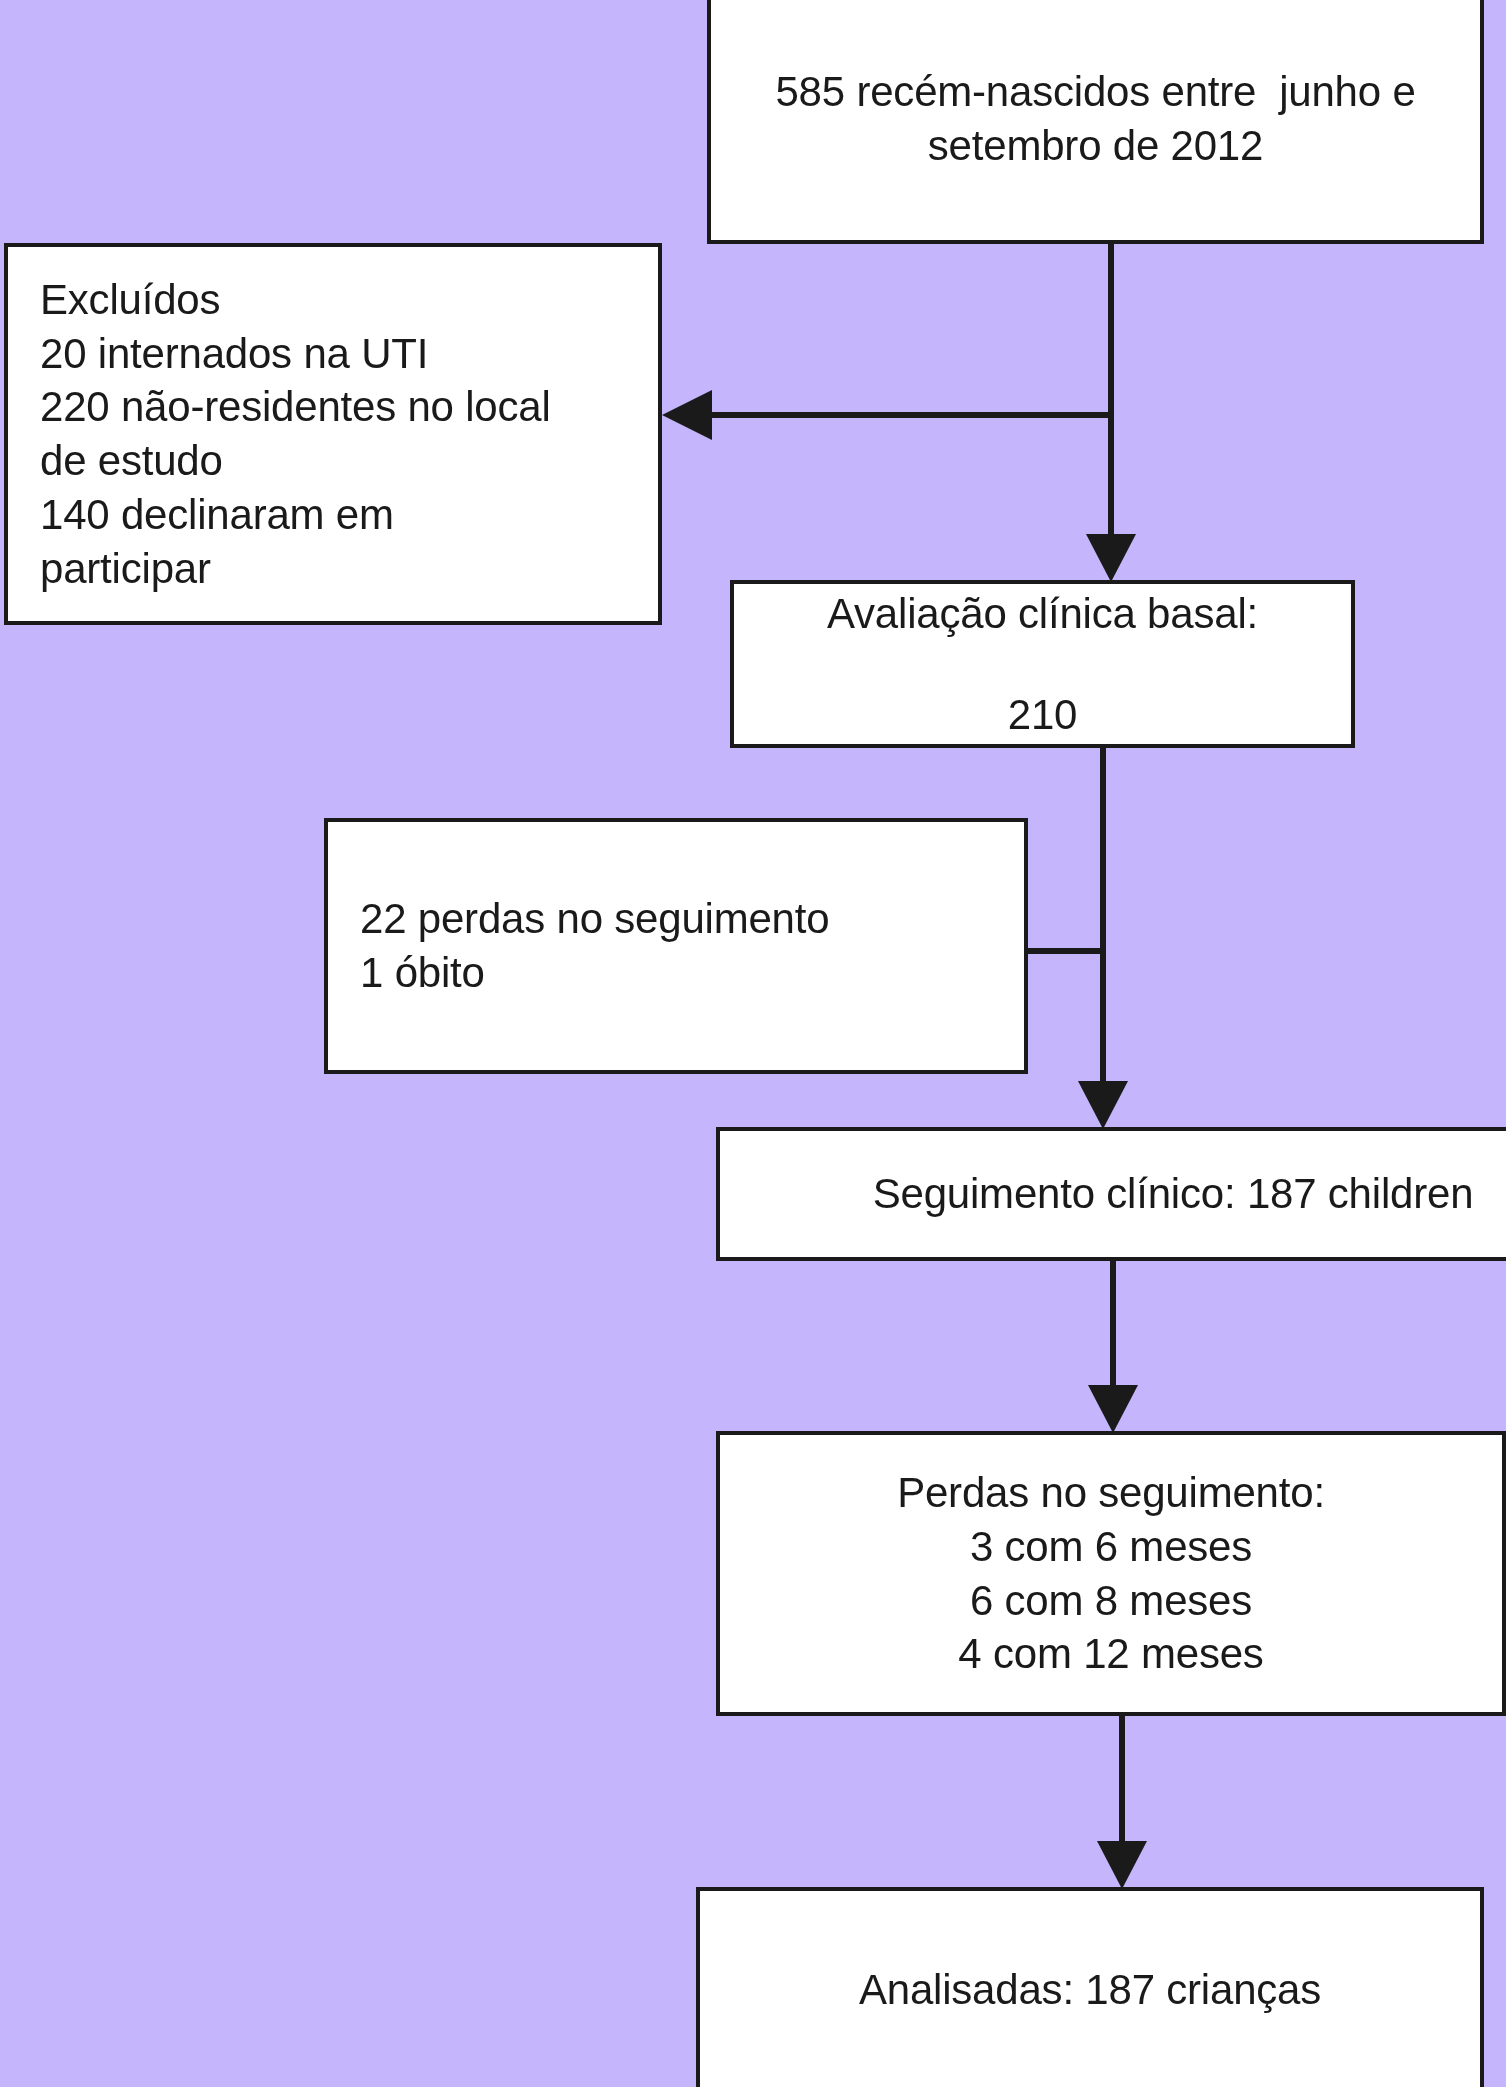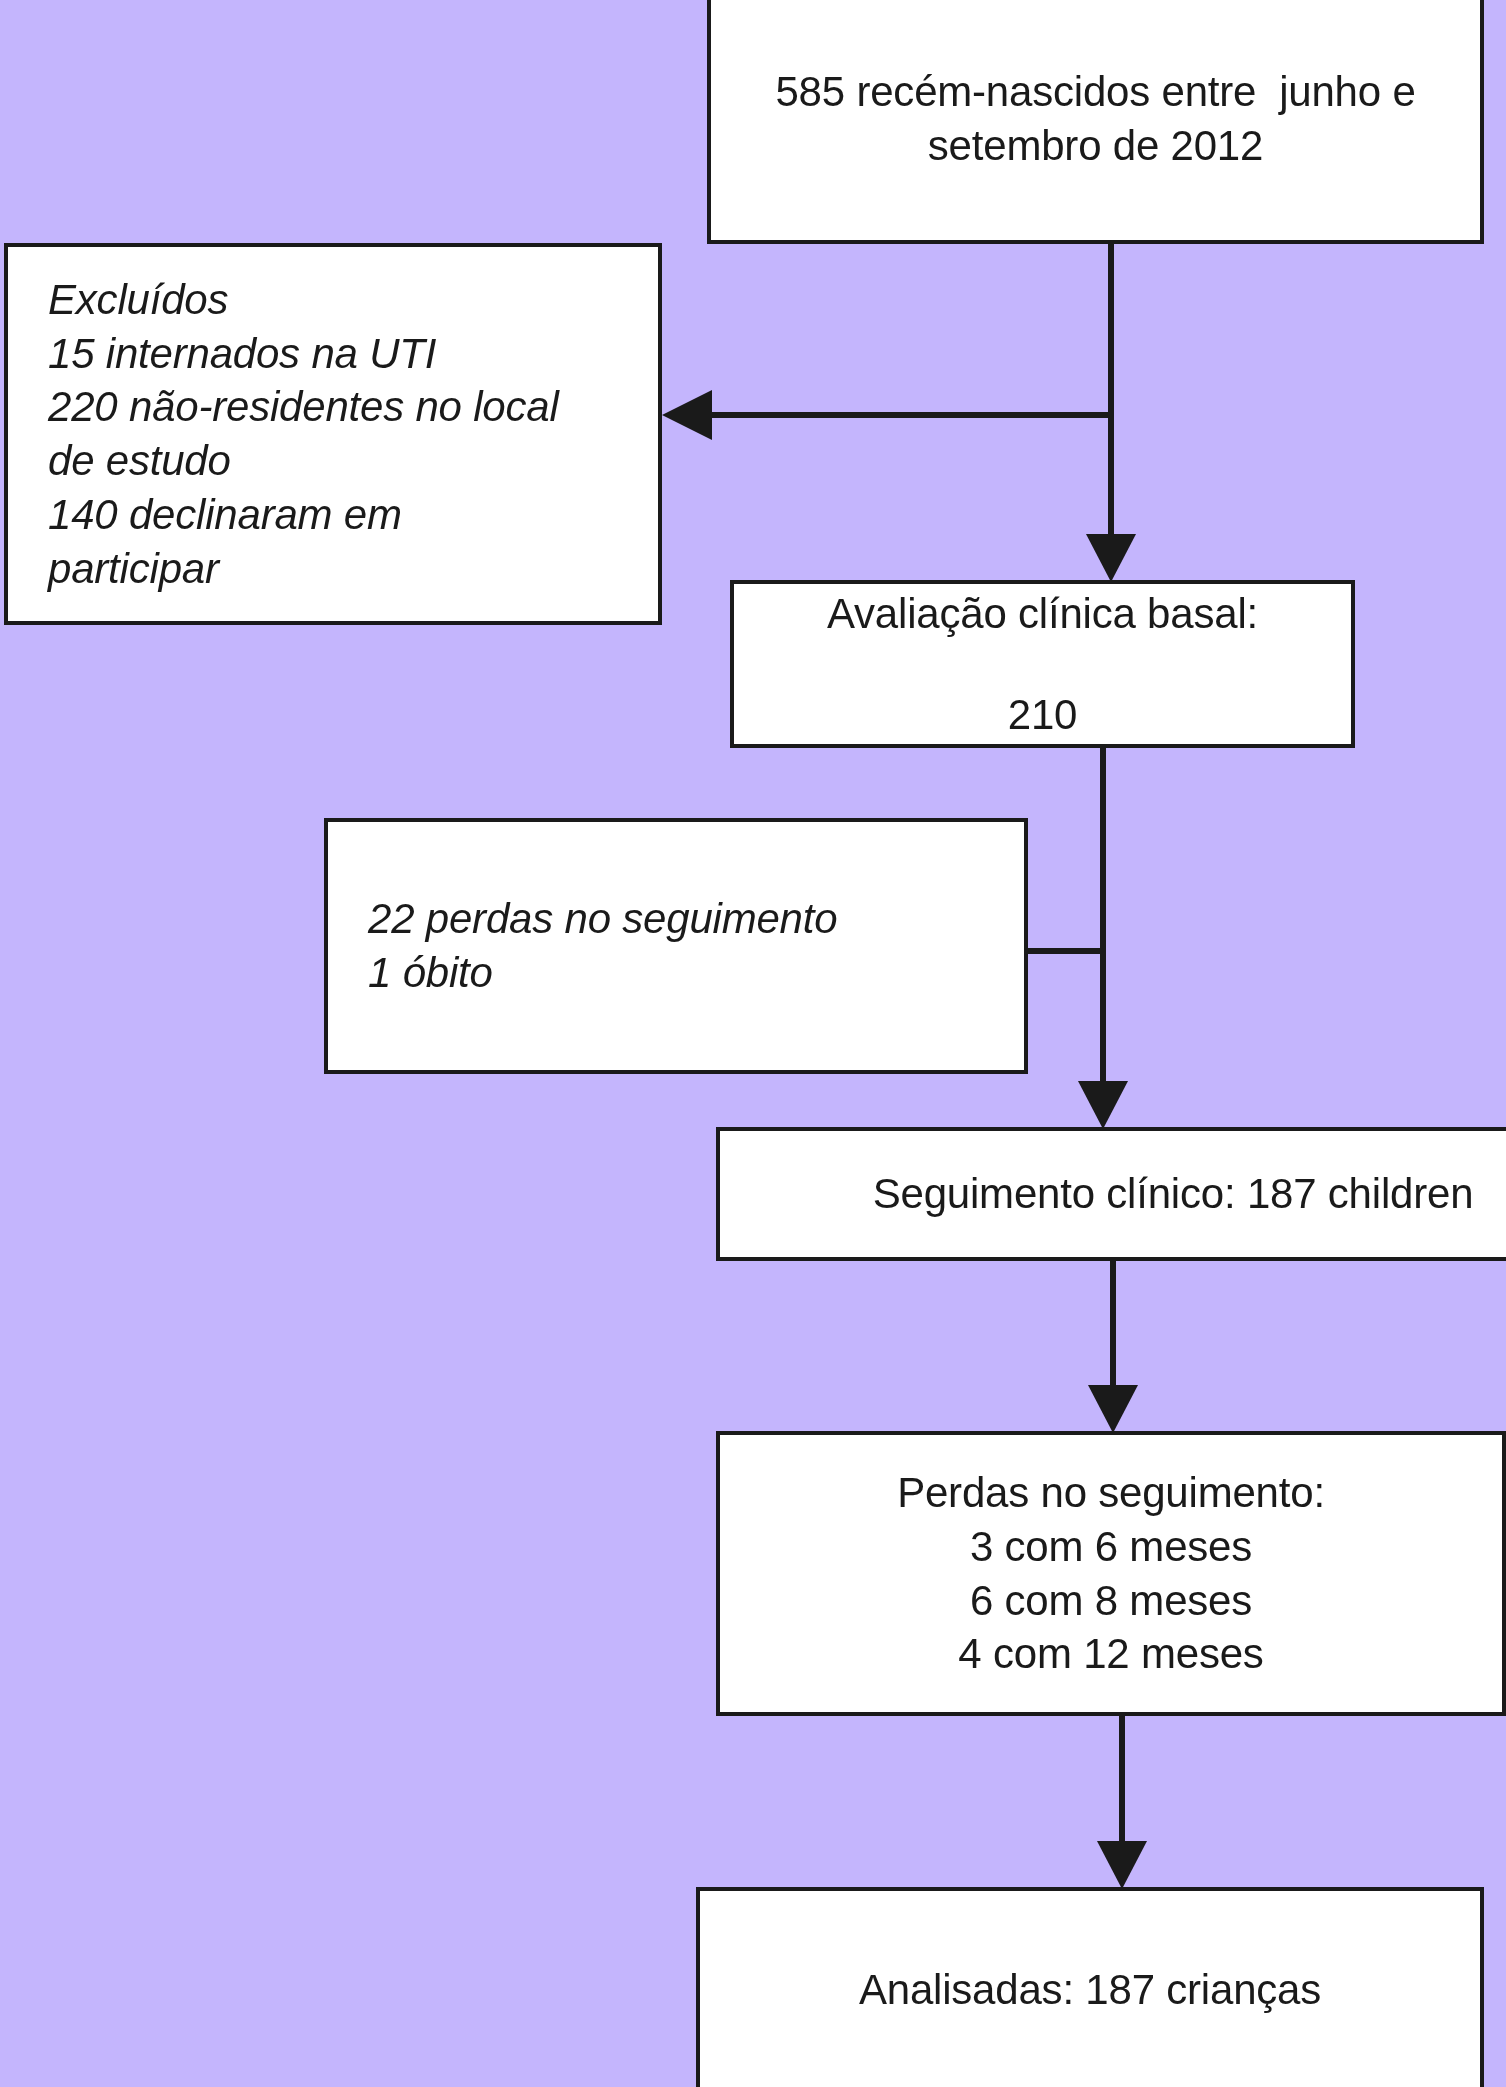--- a/index.html
+++ b/index.html
@@ -39,22 +39,21 @@
     line-height: 1.28;
     letter-spacing: -0.2px;
   }
   .node-box.center {
     align-items: center;
     text-align: center;
   }
   .node-box.left {
     align-items: flex-start;
     text-align: center;
-    padding-left: 40px;
-    font-style: italic;
+    padding-left: 32px;
   }
   .node-line {
     white-space: pre;
     display: block;
   }
   
   #node-births        { left: 707px;  top: -6px;   width: 777px;  height: 250px; }
   #node-excluded      { left: 4px;    top: 243px;  width: 658px;  height: 382px; }
   #node-baseline      { left: 730px;  top: 580px;  width: 625px;  height: 168px; gap: 47px; }
   #node-losses-early  { left: 324px;  top: 818px;  width: 704px;  height: 256px; }
@@ -98,21 +97,21 @@
     </g>
   </svg>
 
   <div class="node-box center" id="node-births">
     <span class="node-line">585 recém-nascidos entre  junho e</span>
     <span class="node-line">setembro de 2012</span>
   </div>
 
   <div class="node-box left" id="node-excluded">
     <span class="node-line">Excluídos</span>
-    <span class="node-line">15 internados na UTI</span>
+    <span class="node-line">20 internados na UTI</span>
     <span class="node-line">220 não-residentes no local</span>
     <span class="node-line">de estudo</span>
     <span class="node-line">140 declinaram em</span>
     <span class="node-line">participar</span>
   </div>
 
   <div class="node-box center" id="node-baseline">
     <span class="node-line">Avaliação clínica basal:</span>
     <span class="node-line">210</span>
   </div>

